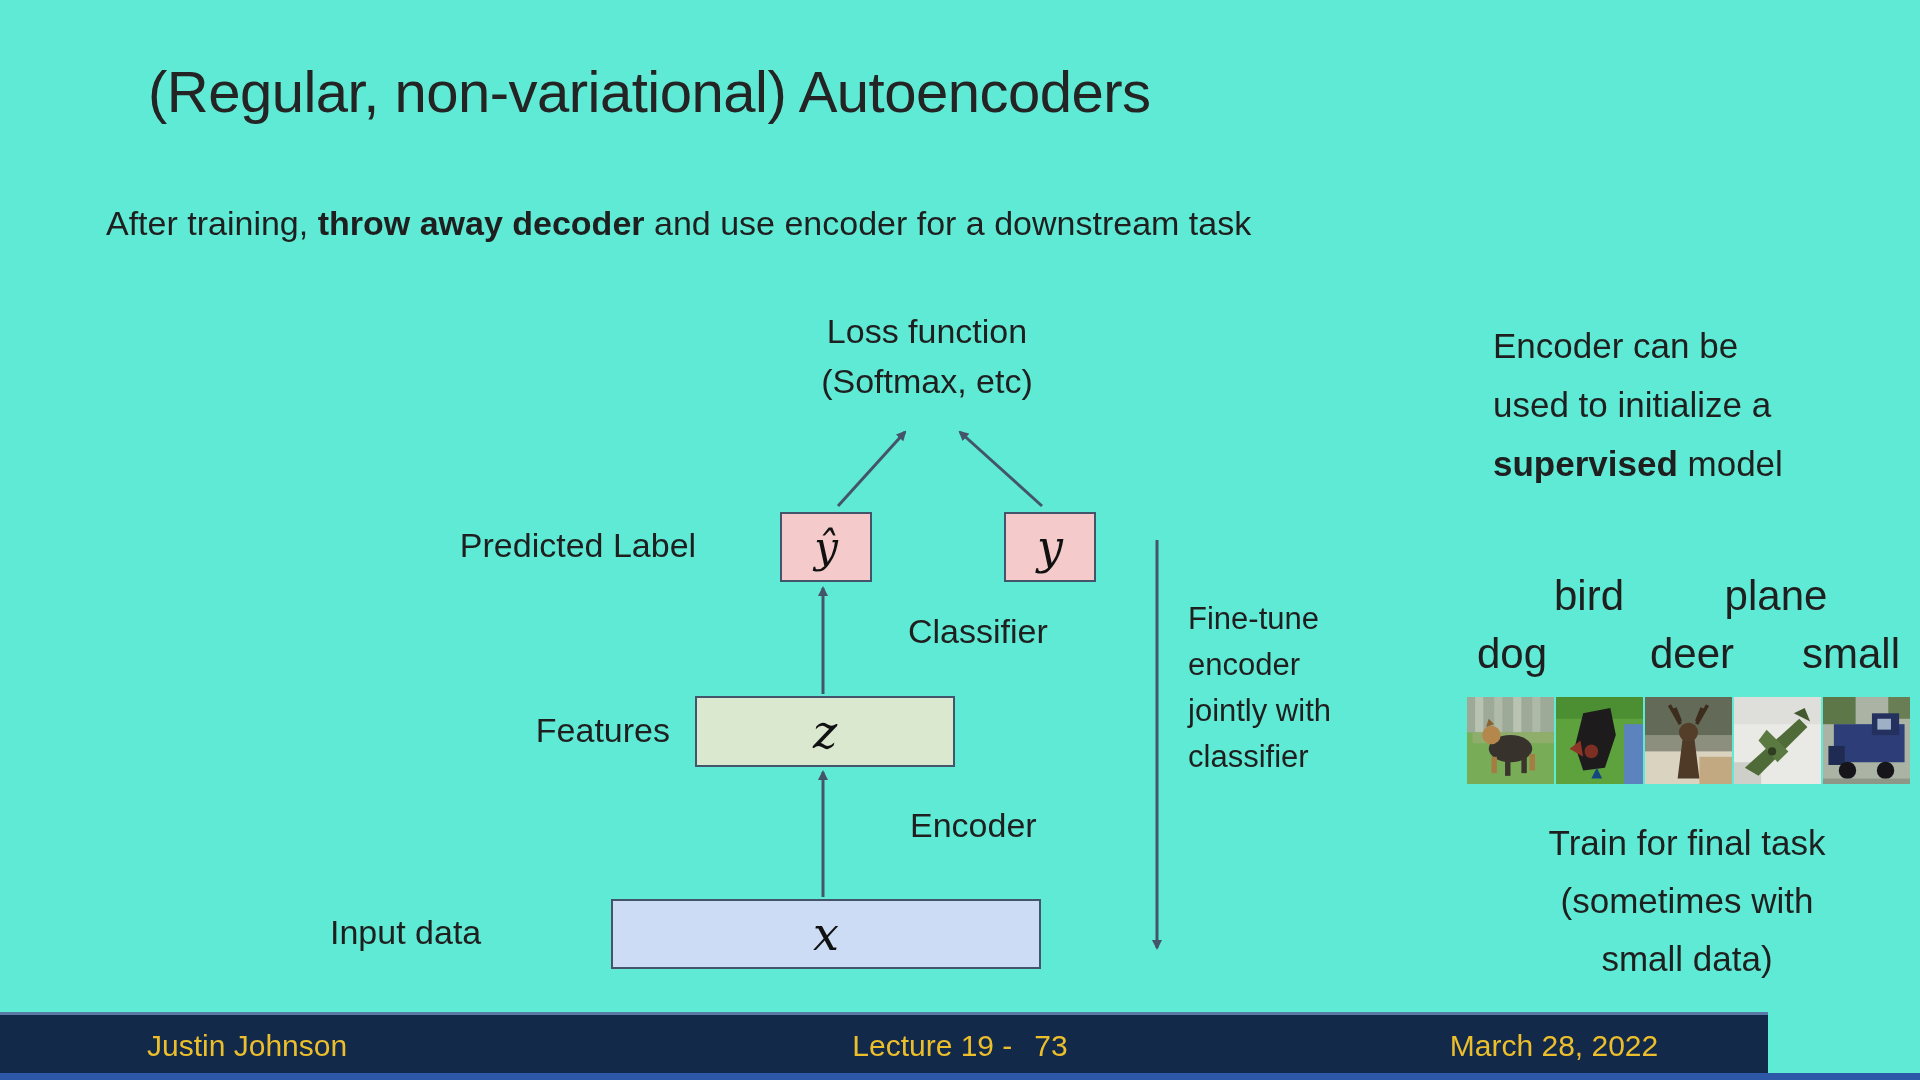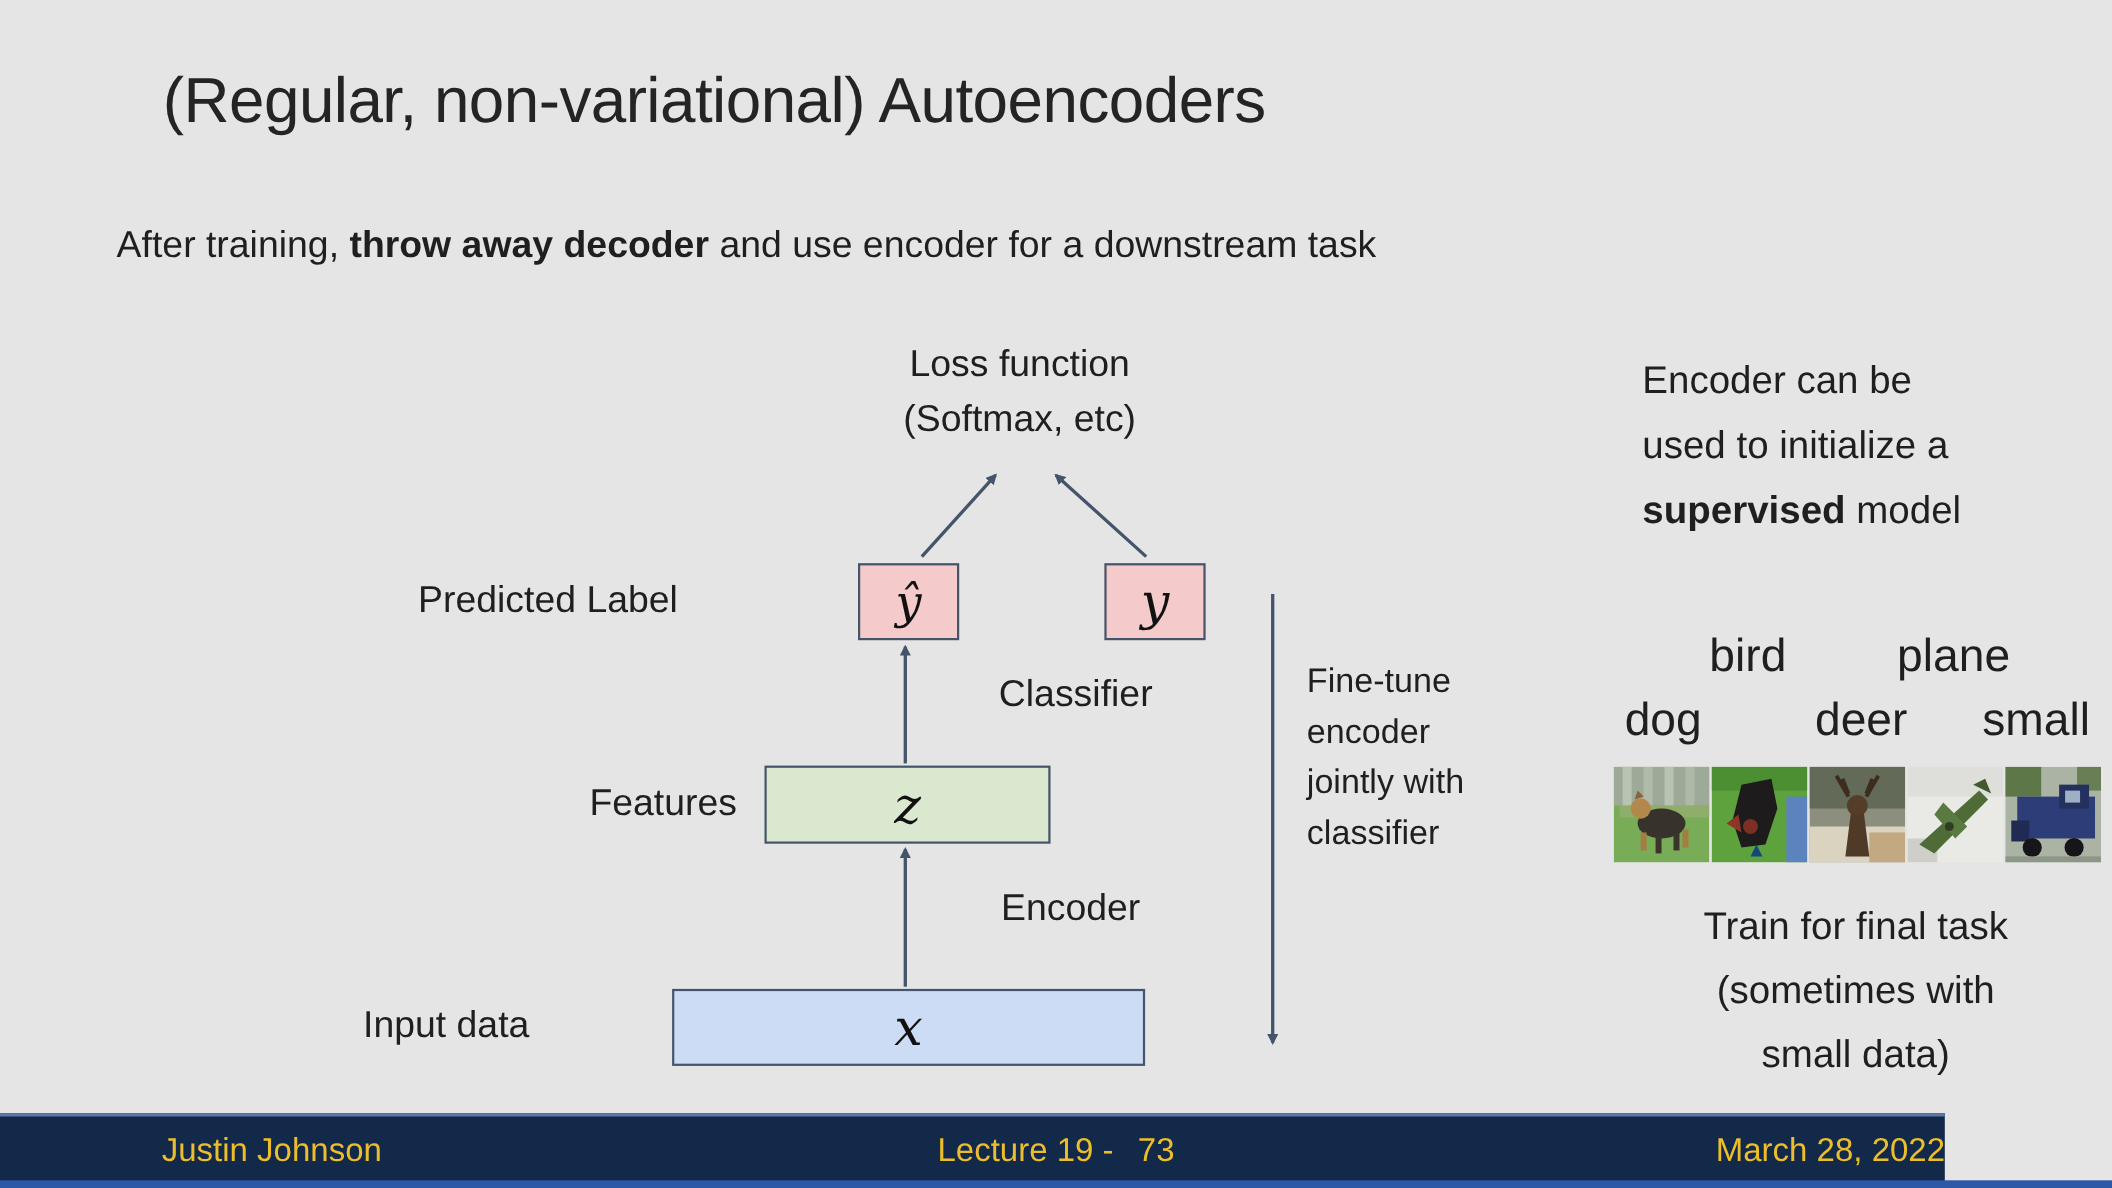--- a/index.html
+++ b/index.html
@@ -1,26 +1,26 @@
 <!DOCTYPE html>
 <html><head>
 <meta charset="utf-8">
 <style>
   html,body{margin:0;padding:0;background:#ffffff;}
   .slide{
-    position:relative;width:1920px;height:1080px;background:#e5e5e5;
+    position:relative;width:1920px;height:1080px;background:#5eead4;
     font-family:"Liberation Sans",sans-serif;color:#1f1f1f;overflow:hidden;
   }
   .abs{position:absolute;}
   .title{left:148px;top:58px;font-size:58px;font-weight:400;color:#242424;letter-spacing:-0.5px;}
   .subtitle{left:106px;top:204px;font-size:34px;}
   .subtitle b{font-weight:bold;}
   .loss-text{left:927px;top:306px;transform:translateX(-50%);text-align:center;font-size:34px;line-height:50px;}
   .diagram-label{font-size:34px;}
-  .lbl-predicted{left:380px;width:360px;top:526px;text-align:left;}
+  .lbl-predicted{left:398px;width:360px;top:526px;text-align:center;}
   .lbl-classifier{left:908px;top:612px;}
   .lbl-features{left:420px;width:250px;top:711px;text-align:right;}
   .lbl-encoder{left:910px;top:806px;}
   .lbl-input{left:330px;width:258px;top:913px;text-align:left;}
   .box{
     position:absolute;border:2px solid #44546a;display:flex;align-items:center;justify-content:center;
     font-family:"DejaVu Serif",serif;font-style:italic;font-size:46px;color:#111;
   }
   .box-yhat{left:780px;top:512px;width:88px;height:66px;background:#f4caca;font-size:42px;}
   .box-y{left:1004px;top:512px;width:88px;height:66px;background:#f4caca;}
@@ -36,21 +36,21 @@
   .train-note{left:1687px;top:814px;transform:translateX(-50%);text-align:center;font-size:35px;line-height:58px;white-space:nowrap;}
   .arrows{left:0;top:0;width:1920px;height:1080px;pointer-events:none;}
   .footer{
     left:0;top:1012px;width:1768px;height:68px;background:#13294a;
     border-top:3px solid #5b79a6;box-sizing:border-box;
   }
   .footer-strip{left:0;top:1073px;width:1920px;height:7px;background:#2d57a7;}
   .footer-text{position:absolute;font-size:30px;color:#ecbe2b;top:14px;white-space:nowrap;}
   .footer-author{left:147px;}
   .footer-lecture{left:960px;transform:translateX(-50%);display:flex;gap:22px;}
-  .footer-date{left:1664px;transform:translateX(-50%);}
+  .footer-date{left:1554px;transform:translateX(-50%);}
 </style>
 </head>
 <body>
 
 <div class="slide">
 
   <div class="abs title">(Regular, non-variational) Autoencoders</div>
   <div class="abs subtitle"><span>After training, </span><b>throw away decoder</b><span> and use encoder for a downstream task</span></div>
 
   <svg class="abs arrows" viewBox="0 0 1920 1080" xmlns="http://www.w3.org/2000/svg">

